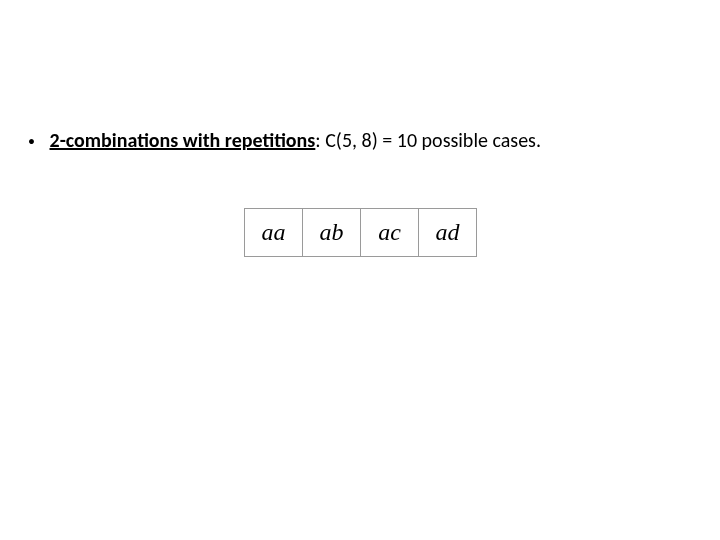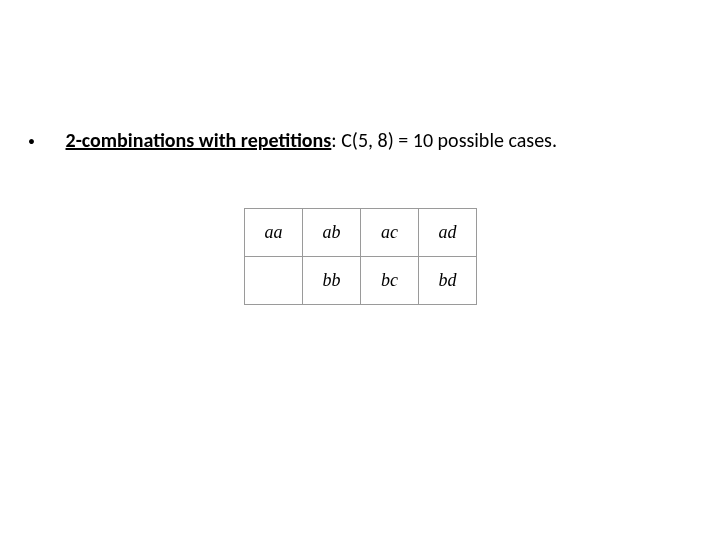--- a/index.html
+++ b/index.html
@@ -26,38 +26,38 @@
       line-height: 1.2;
     }
     .bullet-marker {
       display: inline-block;
       vertical-align: middle;
       font-size: 14px;
       margin-right: 10px;
       color: #000;
     }
     .bold { font-weight: bold; }
-    .underline { text-decoration: underline; margin-left: 16px; }
+    .underline { text-decoration: underline; }
     .table-wrap {
       position: absolute;
       top: 208px;
       left: 244px;
     }
     table.combi {
       border-collapse: collapse;
     }
     table.combi td {
       width: 58px;
       height: 48px;
       border: 1px solid #9a9a9a;
       text-align: center;
       vertical-align: middle;
       font-family: "Times New Roman", Times, serif;
       font-style: italic;
-      font-size: 18px;
+      font-size: 24px;
       color: #000;
     }
   </style>
 </head>
 <body>
 
 <div class="slide">
 
   <div class="bullet-line">
     <span class="bullet-marker">•</span>
@@ -66,23 +66,17 @@
 
   <div class="table-wrap">
     <table class="combi">
       <tbody>
           <tr>
         <td>aa</td>
         <td>ab</td>
         <td>ac</td>
         <td>ad</td>
       </tr>
-      <tr>
-        <td></td>
-        <td>bb</td>
-        <td>bc</td>
-        <td>bd</td>
-      </tr>
     </tbody>
       </table>
   </div>
 
 </div>
 
 </body></html>

